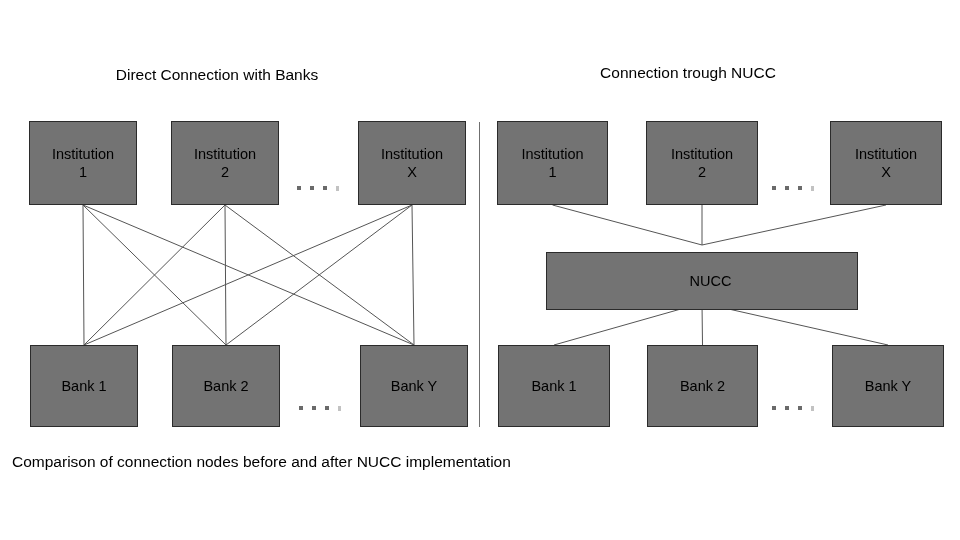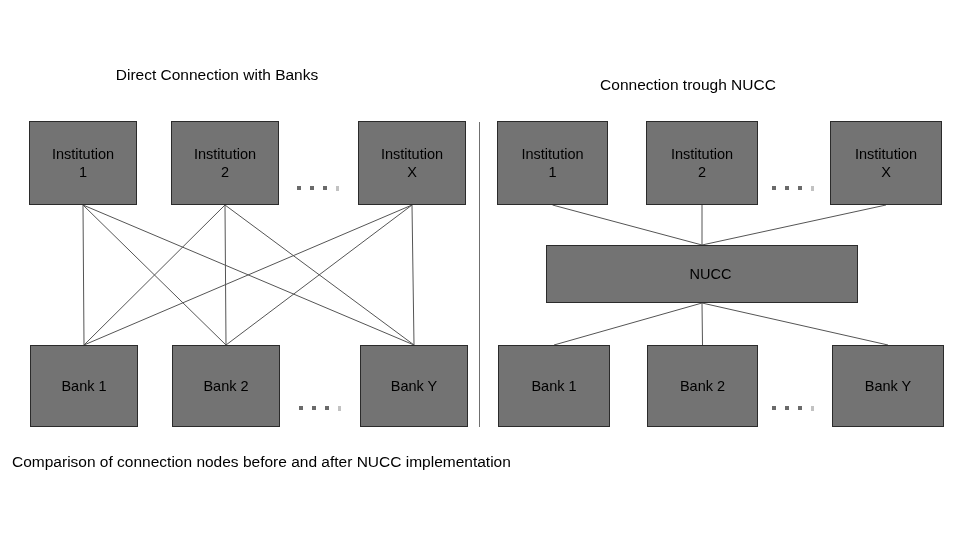--- a/index.html
+++ b/index.html
@@ -149,21 +149,21 @@
     <span class="dot"></span>
     <span class="dot faint"></span>
   </div>
 
   <div class="node-box" style="left:360px; top:345px; width:108px; height:82px;">
     <span class="node-label">Bank Y</span>
   </div>
 
   <div class="divider" style="left:479px; top:122px; height:305px;"></div>
 
-  <div class="panel-title" style="left:580px; top:76px; width:216px;">Connection trough NUCC</div>
+  <div class="panel-title" style="left:580px; top:64px; width:216px;">Connection trough NUCC</div>
 
   <div class="node-box" style="left:497px; top:121px; width:111px; height:84px;">
     <span class="node-label">Institution
 1</span>
   </div>
 
   <div class="node-box" style="left:646px; top:121px; width:112px; height:84px;">
     <span class="node-label">Institution
 2</span>
   </div>
@@ -173,21 +173,21 @@
     <span class="dot"></span>
     <span class="dot"></span>
     <span class="dot faint"></span>
   </div>
 
   <div class="node-box" style="left:830px; top:121px; width:112px; height:84px;">
     <span class="node-label">Institution
 X</span>
   </div>
 
-  <div class="node-box" style="left:546px; top:245px; width:312px; height:58px;padding-left:17px;">
+  <div class="node-box" style="left:546px; top:252px; width:312px; height:58px;padding-left:17px;">
     <span class="node-label">NUCC</span>
   </div>
 
   <div class="node-box" style="left:498px; top:345px; width:112px; height:82px;">
     <span class="node-label">Bank 1</span>
   </div>
 
   <div class="node-box" style="left:647px; top:345px; width:111px; height:82px;">
     <span class="node-label">Bank 2</span>
   </div>

